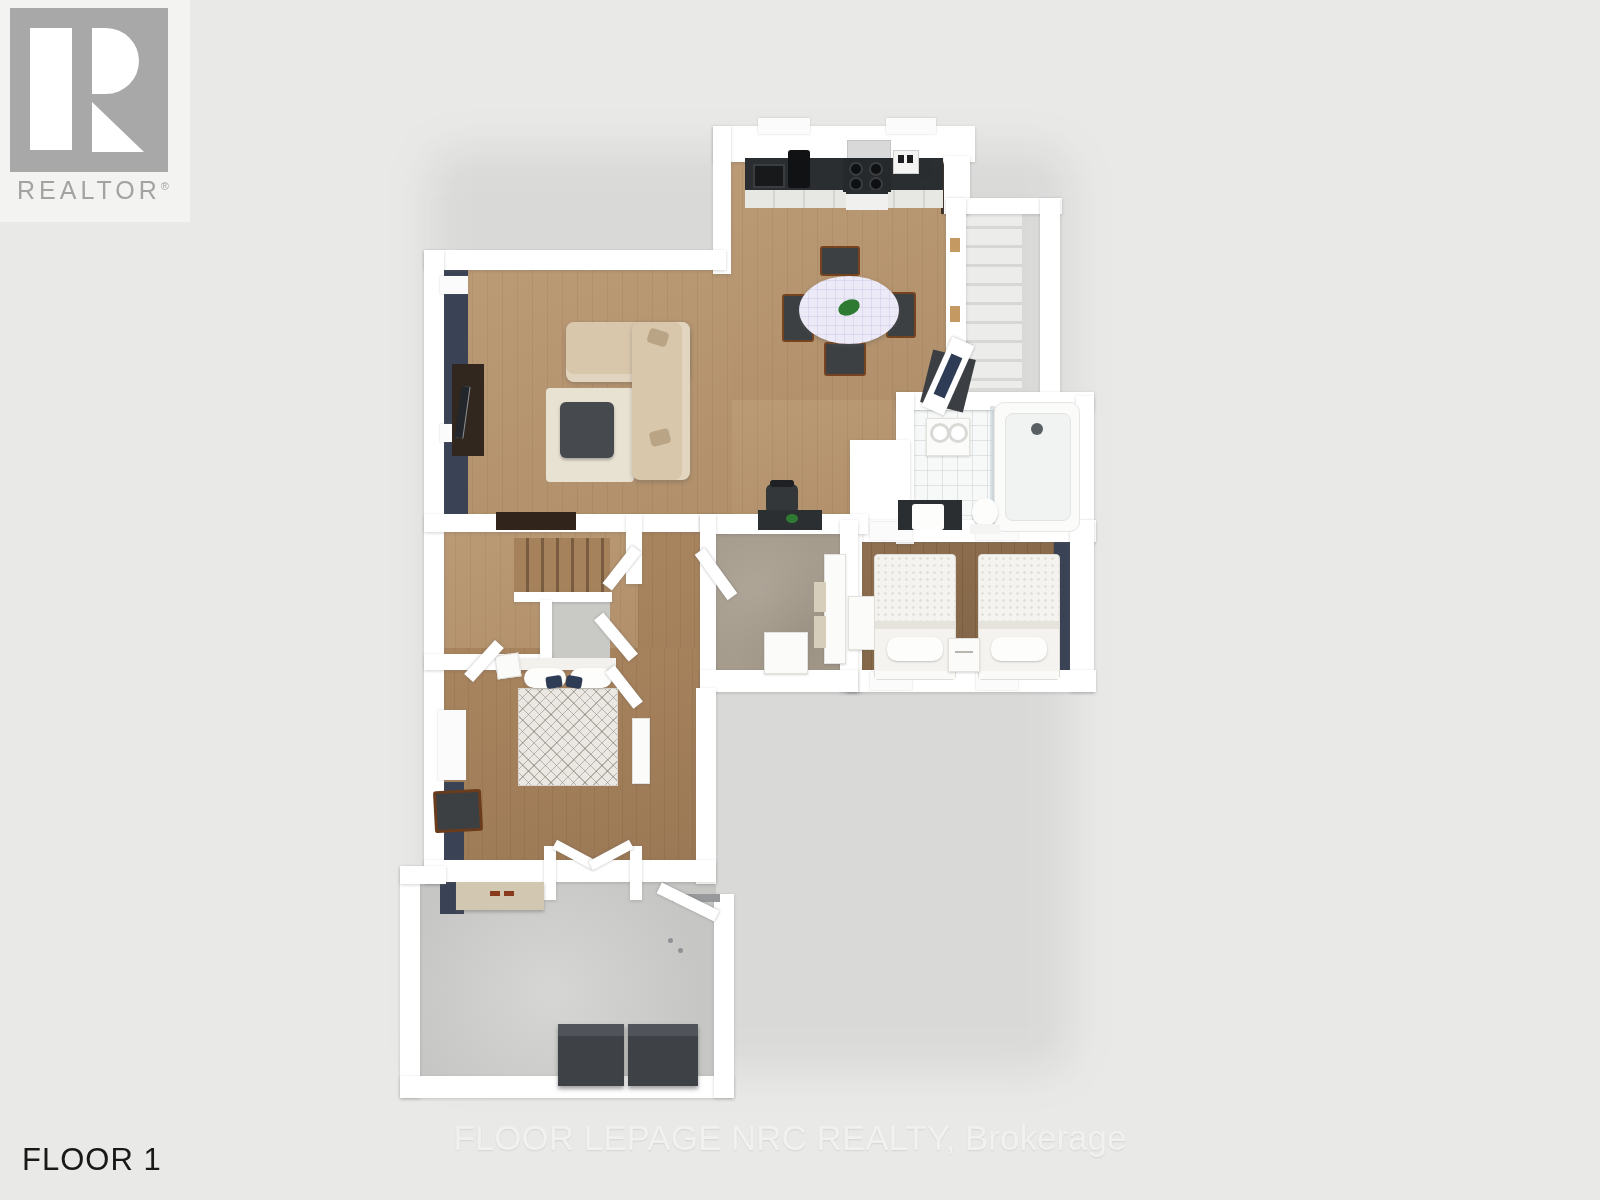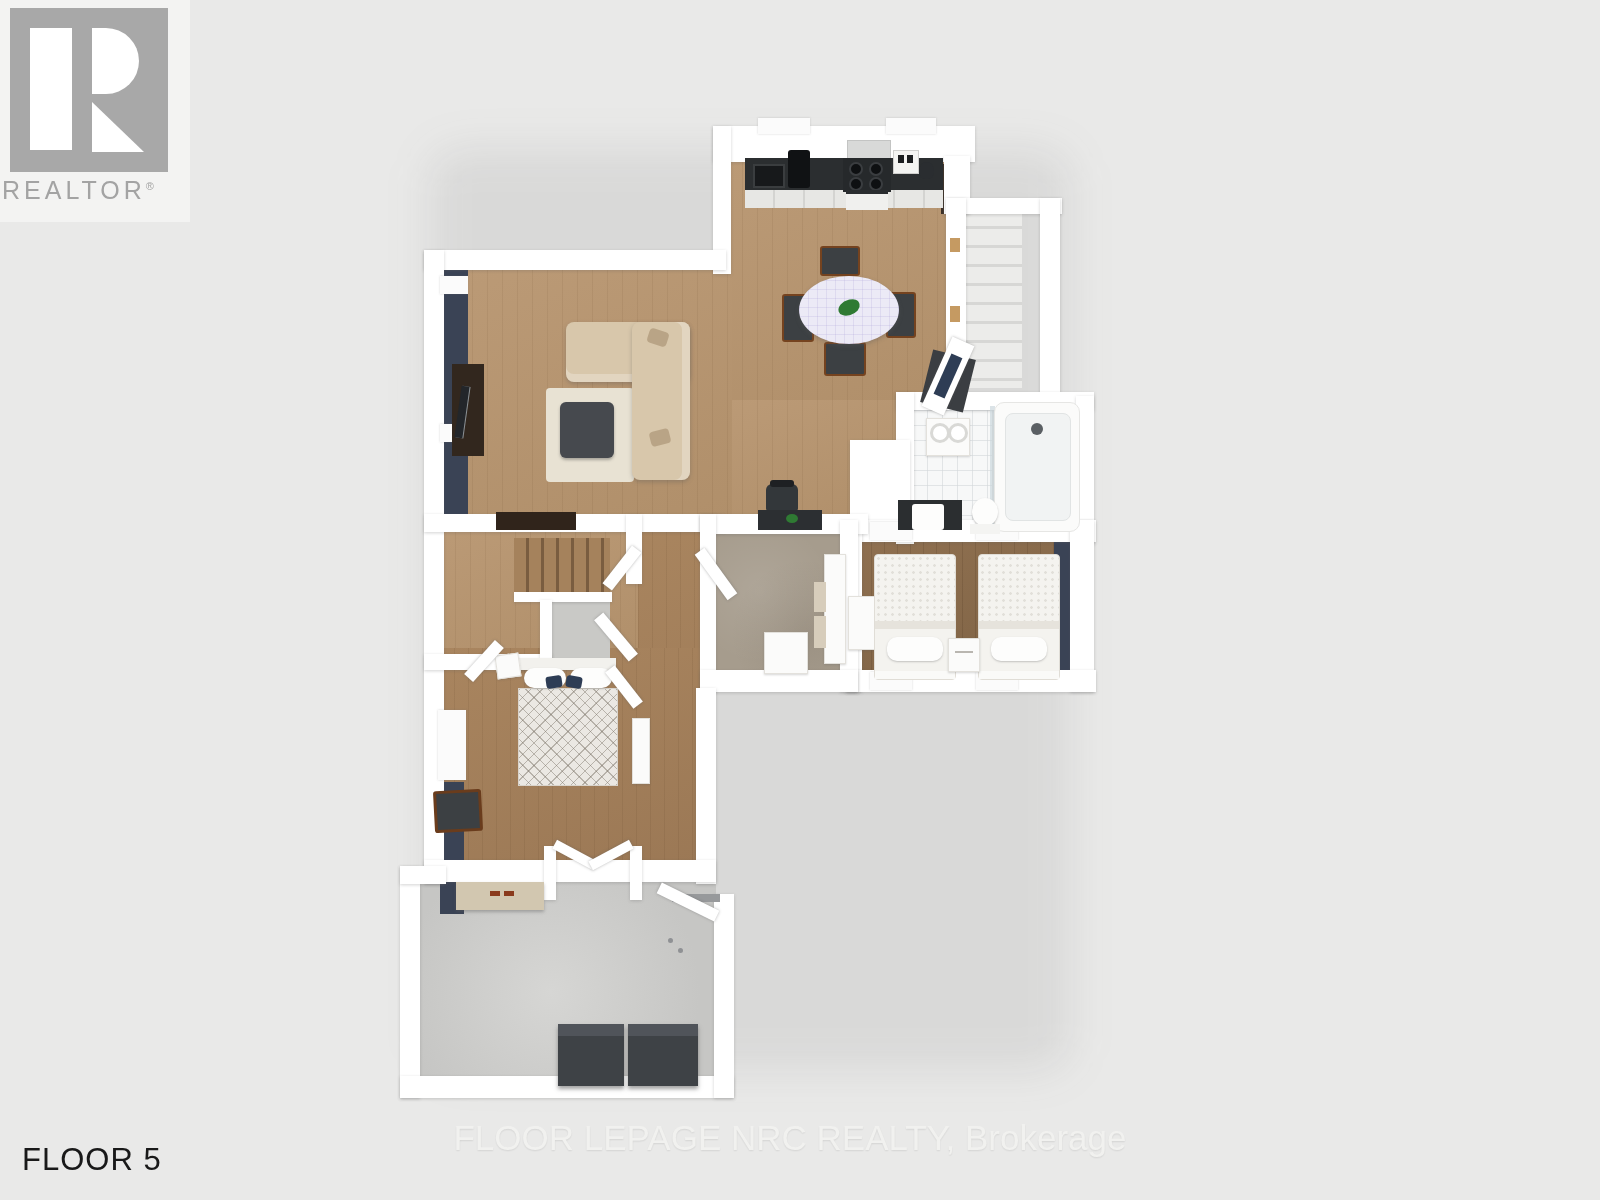--- a/index.html
+++ b/index.html
@@ -2,21 +2,21 @@
 <html style="--c-background: #e9e9e8; --c-card: #f3f3f2; --c-logo_gray: #a8a8a8; --c-logo_text_gray: #a3a3a3; --c-text_dark: #191919; --c-watermark: #f2f2f0; --c-wall: #ffffff; --c-wall_window: #fbfbfb; --c-navy: #3a4355; --c-wood_light: #b5946f; --c-wood_medium: #a5825f; --c-wood_dark: #8a6c4e; --c-tile_taupe: #a69c8d; --c-concrete: #c6c6c4; --c-concrete_light: #c9c9c6; --c-counter_dark: #2b2e30; --c-sofa_beige: #d8c7ab; --c-rug_cream: #e8e2d3; --c-ottoman_gray: #46494e; --c-console_brown: #32271e; --c-tablecloth: #eceaf6; --c-chair_dark: #3c4043; --c-chair_wood: #75431f; --c-plant_green: #2f7a33; --c-dresser_beige: #d2c7b0; --c-box_dark: #3e4246; --c-door_glass: #2e3d55; --c-mat_dark: #3b3e42;"><head>
 <meta charset="utf-8">
 <style>
   html,body{margin:0;padding:0;}
   body{width:1600px;height:1200px;position:relative;overflow:hidden;
        background:var(--c-background,#e9e9e8);
        font-family:"Liberation Sans", sans-serif;}
   .abs{position:absolute;}
   
   .logo-card{left:0;top:0;width:190px;height:222px;background:var(--c-card,#f3f3f2);}
-  .logo-word{left:2px;top:176px;width:182px;color:var(--c-logo_text_gray,#a3a3a3);
+  .logo-word{left:2px;top:176px;width:182px;text-align:center;color:var(--c-logo_text_gray,#a3a3a3);
              font-size:25px;letter-spacing:4px;font-weight:500;}
   .logo-word sup{font-size:11px;letter-spacing:0;}
   .floor-label{left:22px;top:1142px;font-size:31px;letter-spacing:1px;color:var(--c-text_dark,#191919);}
   .watermark{left:430px;top:1118px;width:720px;text-align:center;font-size:35px;
              color:var(--c-watermark,#f2f2f0);text-shadow:0 1px 2px rgba(0,0,0,0.10);opacity:.95;}
   
   .plan-shadow{left:430px;top:150px;width:640px;height:920px;background:rgba(80,80,80,0.10);
                filter:blur(22px);border-radius:30px;}
   .wall{background:var(--c-wall,#ffffff);box-shadow:0 1px 3px rgba(100,100,100,.28);z-index:30;}
   .window{background:var(--c-wall_window,#fbfbfb);z-index:35;box-shadow:0 0 2px rgba(120,120,120,.3);}
@@ -60,21 +60,21 @@
     <rect x="0" y="0" width="158" height="164" fill="#a8a8a8"></rect>
     <rect x="20" y="20" width="42" height="122" fill="#ffffff"></rect>
     <path d="M82 20 L96 20 A33 33 0 0 1 96 86 L82 86 Z" fill="#ffffff"></path>
     <path d="M82 94 L82 144 L134 144 Z" fill="#ffffff"></path>
   </svg>
   <div class="abs logo-word">
     <span>REALTOR</span><sup>®</sup>
   </div>
 </div>
 
-<div class="abs floor-label">FLOOR 5</div>
+<div class="abs floor-label">FLOOR 1</div>
 <div class="abs watermark">FLOOR LEPAGE NRC REALTY, Brokerage</div>
 
 <div>
   <div class="abs plan-shadow"></div>
 
   <div class="abs wood-light" style="left:727px;top:158px;width:222px;height:252px"></div>
   <div class="abs wood-light" style="left:727px;top:400px;width:172px;height:122px"></div>
   <div class="abs wood-light" style="left:442px;top:268px;width:290px;height:254px"></div>
   <div class="abs wood-light" style="left:440px;top:522px;width:205px;height:140px"></div>
   <div class="abs wood-medium" style="left:638px;top:522px;width:64px;height:346px"></div>

